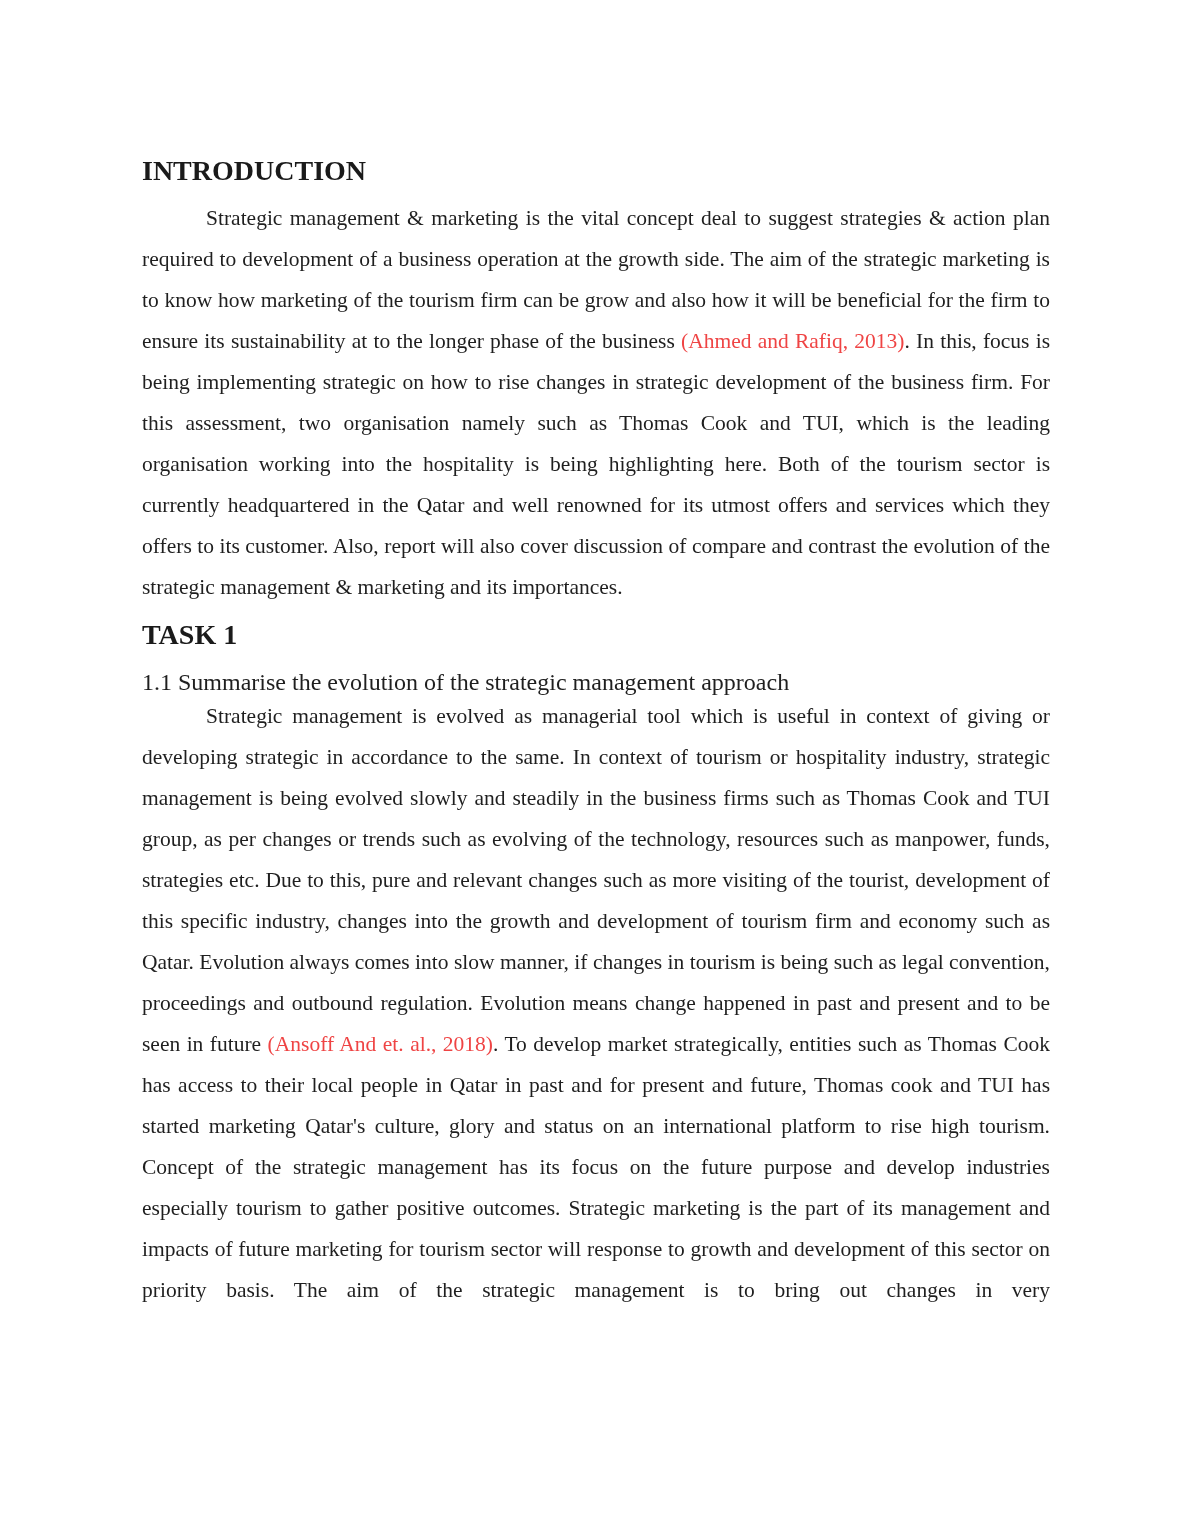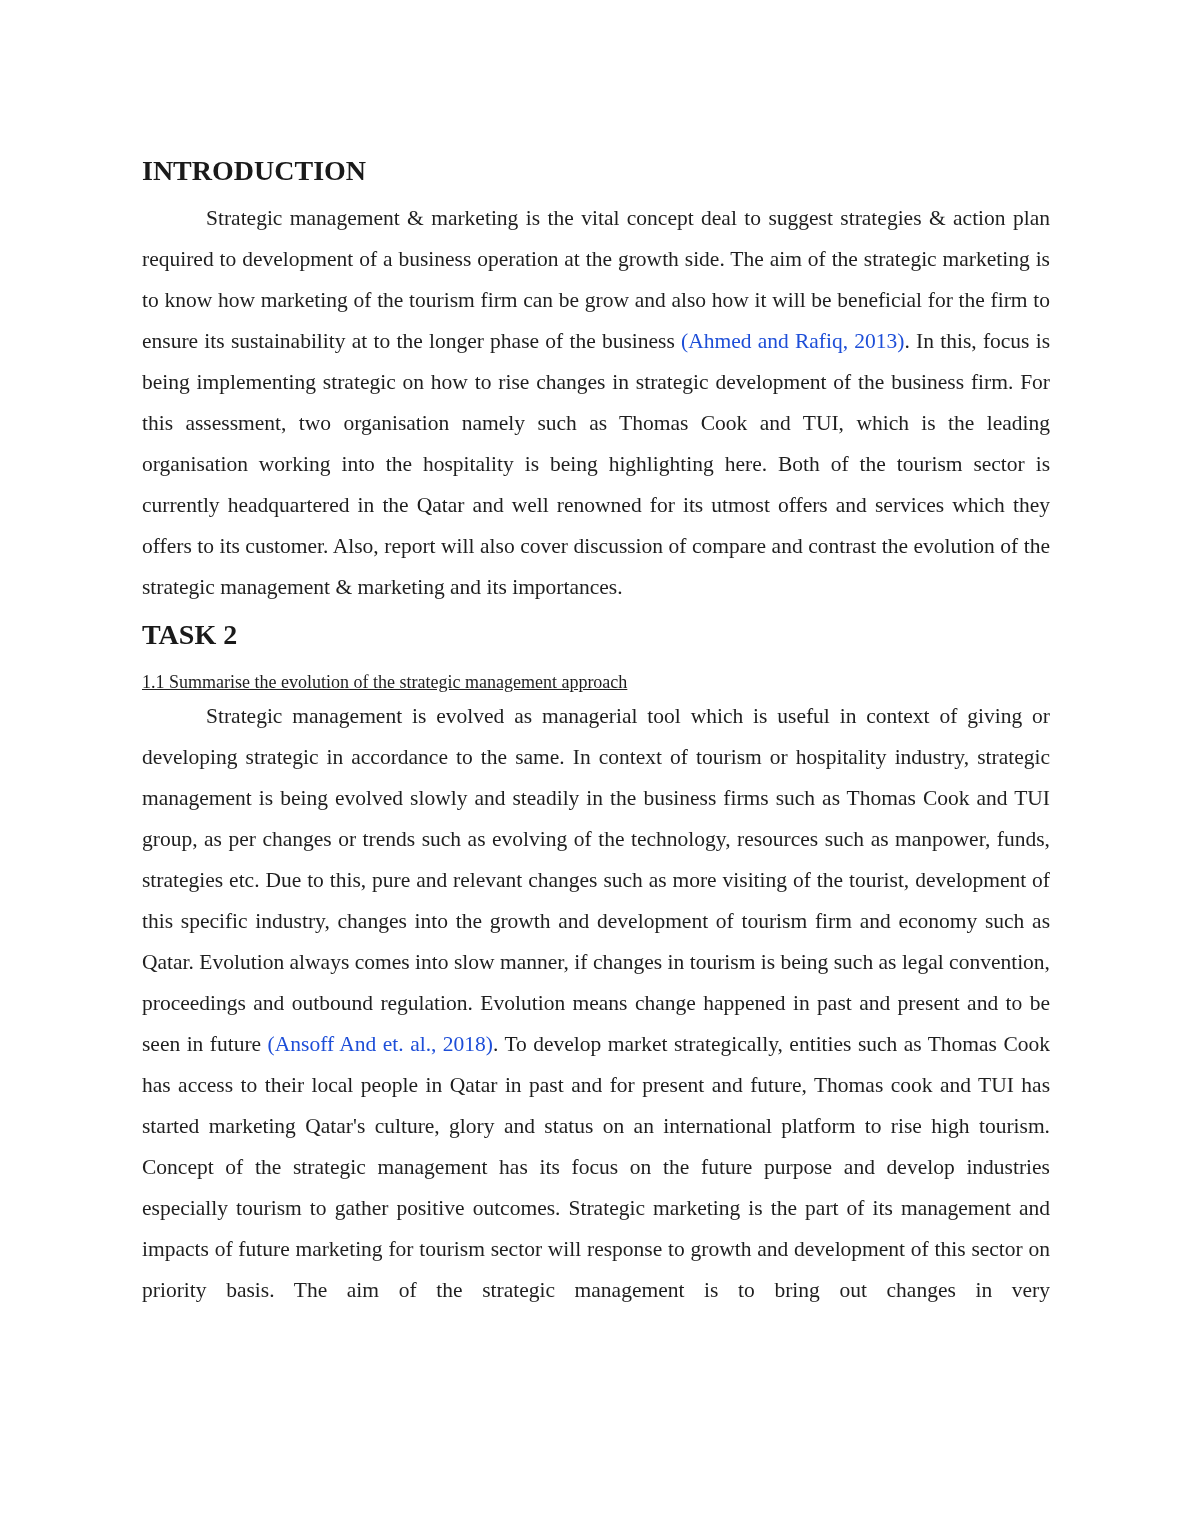--- a/index.html
+++ b/index.html
@@ -22,41 +22,40 @@
     font-size: 28px;
     line-height: 34px;
     font-weight: bold;
     margin: 0 0 10px 0;
     color: #1a1a1a;
   }
   .heading.task {
     margin: 10px 0 0 0;
   }
   .subheading {
-    font-size: 18px;
+    font-size: 24px;
     line-height: 28px;
     font-weight: normal;
-    text-decoration: underline;
     margin: 16px 0 0 0;
     color: #1f1f1f;
   }
   .body-para {
     font-size: 21.5px;
     line-height: 41px;
     text-align: justify;
     text-indent: 64px;
     margin: 0;
     color: #1f1f1f;
   }
   .body-para.continued {
     margin-top: 0;
     text-align-last: justify;
   }
   .citation {
-    color: #1d4ed8;
+    color: #ef4444;
   }
   .page-number {
     position: absolute;
     top: 1412px;
     left: 0;
     right: 0;
     text-align: center;
     font-size: 21.5px;
     line-height: 28px;
     color: #1f1f1f;
@@ -64,21 +63,21 @@
 </style>
 </head>
 <body>
 
 <div class="page">
 
   <h1 class="heading">INTRODUCTION</h1>
 
   <p class="body-para"><span>Strategic management &amp; marketing is the vital concept deal to suggest strategies &amp; action plan required to development of a business operation at the growth side. The aim of the strategic marketing is to know how marketing of the tourism firm can be grow and also how it will be beneficial for the firm to ensure its sustainability at to the longer phase of the business </span><span class="citation">(Ahmed and Rafiq, 2013)</span><span>. In this, focus is being implementing strategic on how to rise changes in strategic development of the business firm. For this assessment, two organisation namely such as Thomas Cook and TUI, which is the leading organisation working into the hospitality is being highlighting here. Both of the tourism sector is currently headquartered in the Qatar and well renowned for its utmost offers and services which they offers to its customer. Also, report will also cover discussion of compare and contrast the evolution of the strategic management &amp; marketing and its importances.</span></p>
 
-  <h2 class="heading task">TASK 2</h2>
+  <h2 class="heading task">TASK 1</h2>
 
   <h3 class="subheading">1.1 Summarise the evolution of the strategic management approach</h3>
 
   <p class="body-para continued"><span>Strategic management is evolved as managerial tool which is useful in context of giving or developing strategic in accordance to the same. In context of tourism or hospitality industry, strategic management is being evolved slowly and steadily in the business firms such as Thomas Cook and TUI group, as per changes or trends such as evolving of the technology, resources such as manpower, funds, strategies etc. Due to this, pure and relevant changes such as more visiting of the tourist, development of this specific industry, changes into the growth and development of tourism firm and economy such as Qatar. Evolution always comes into slow manner, if changes in tourism is being such as legal convention, proceedings and outbound regulation. Evolution means change happened in past and present and to be seen in future </span><span class="citation">(Ansoff And et. al., 2018)</span><span>. To develop market strategically, entities such as Thomas Cook has access to their local people in Qatar in past and for present and future, Thomas cook and TUI has started marketing Qatar's culture, glory and status on an international platform to rise high tourism. Concept of the strategic management has its focus on the future purpose and develop industries especially tourism to gather positive outcomes. Strategic marketing is the part of its management and impacts of future marketing for tourism sector will response to growth and development of this sector on priority basis. The aim of the strategic management is to bring out changes in very</span></p>
 
   <div class="page-number">1</div>
 
 </div>
 
 </body></html>

